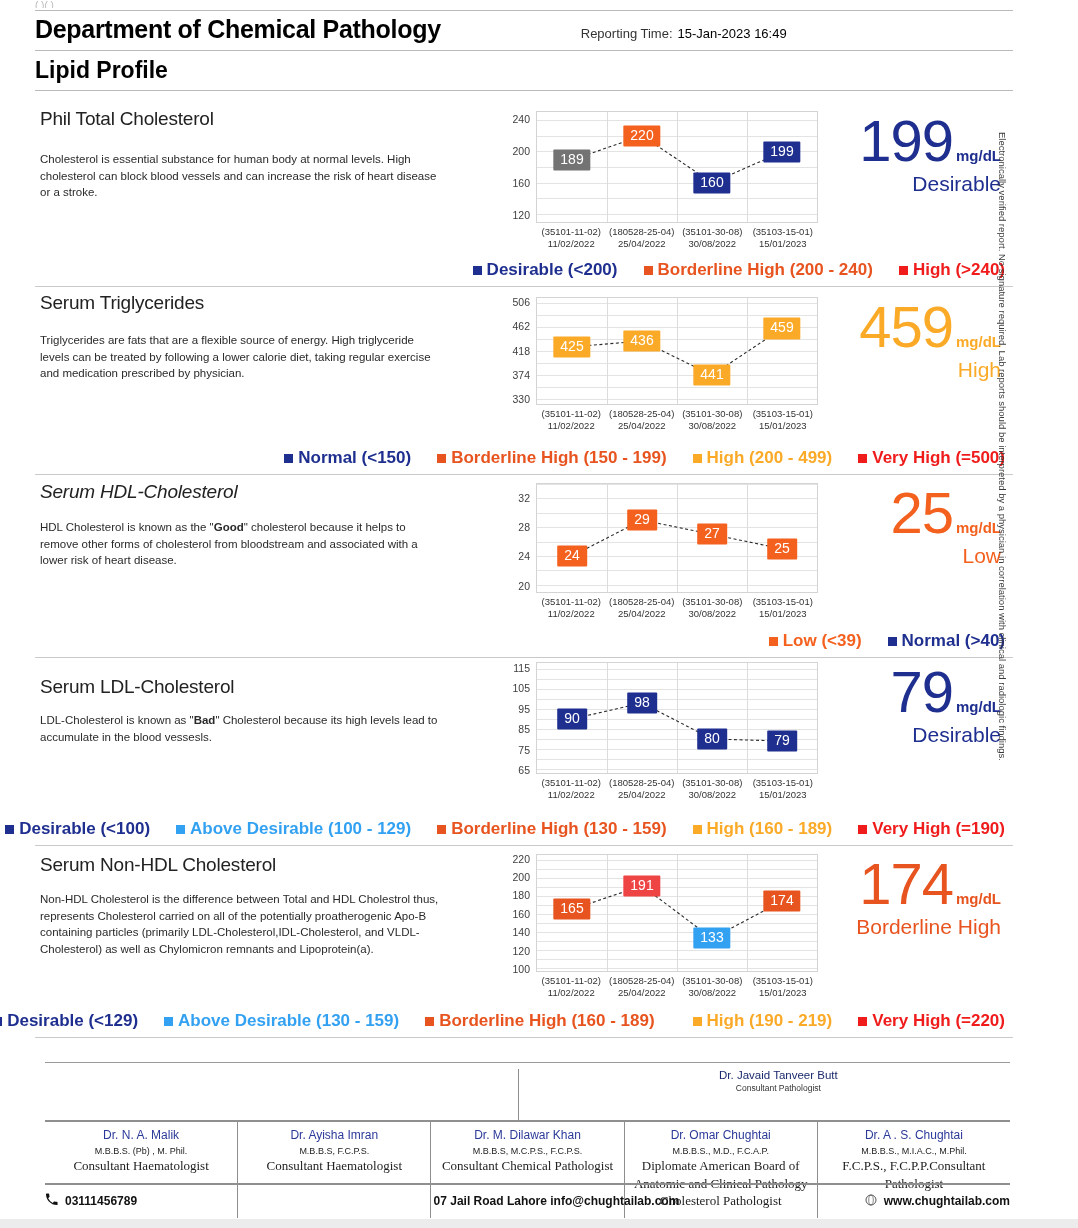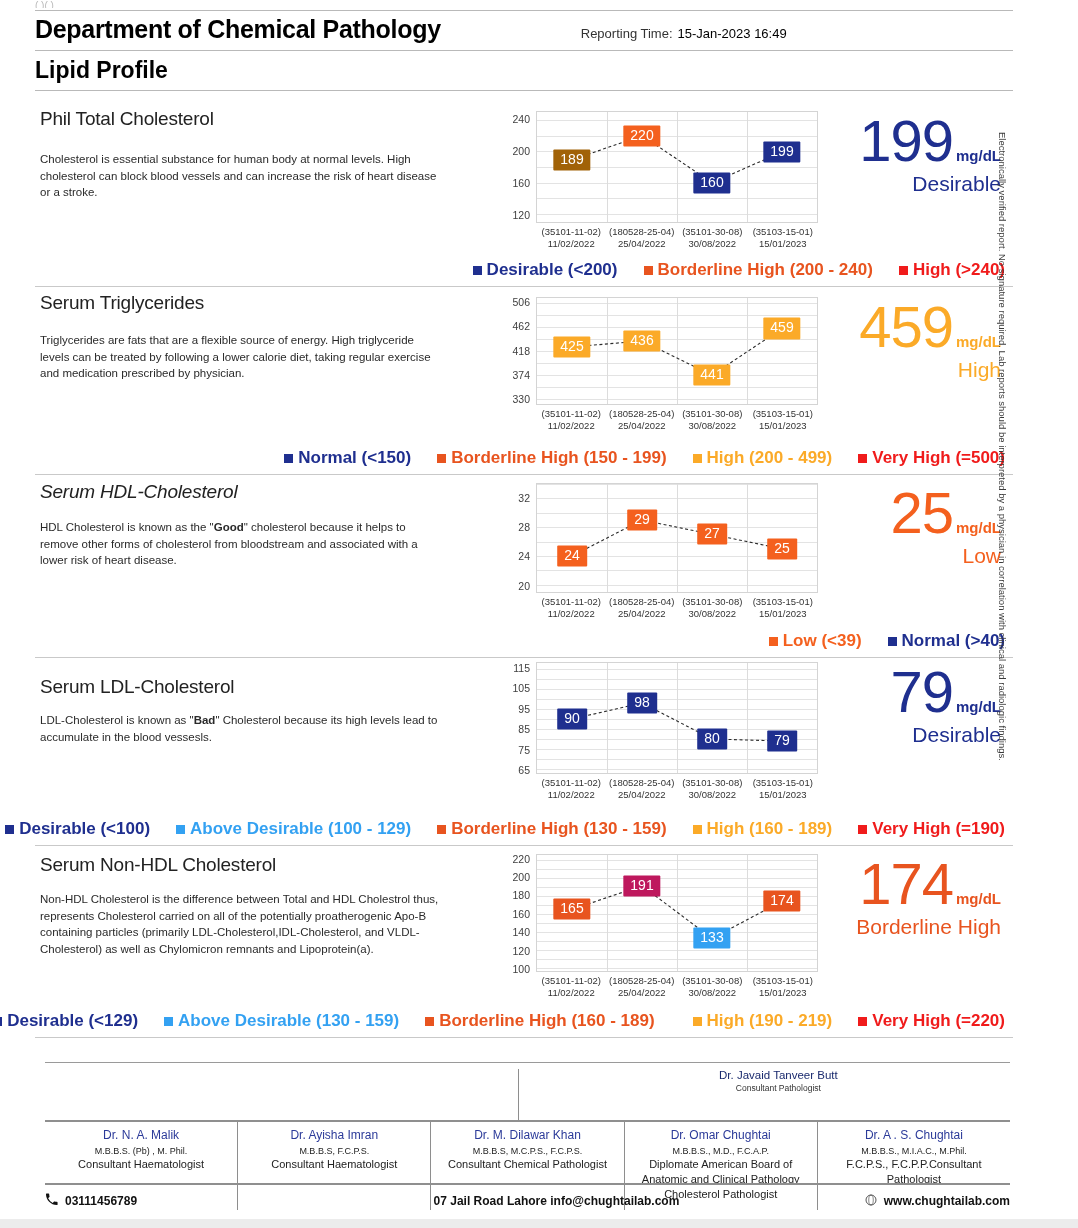--- a/index.html
+++ b/index.html
@@ -152,21 +152,21 @@
   .docs-row {
     display:flex; border-top:2.5px solid #8f8f8f;
   }
   .doc-cell {
     flex:1; text-align:center; padding:6px 3px 8px 3px;
     border-right:1px solid #8e8e8e;
   }
   .doc-cell:last-child { border-right:0; }
   .doc-name { font-size:12px; color:#2b3a99; margin-bottom:3px; }
   .doc-qual { font-size:9px; color:#222; line-height:1.35; }
-  .doc-role { font-size:11px; color:#222; line-height:1.35; }
+  .doc-role { font-size:13px; color:#222; line-height:1.35;font-family:Liberation Serif, serif; }
 
   
   .footer {
     position:absolute; left:45px; top:1183px; width:965px;
     border-top:2.5px solid #8f8f8f;
     display:flex; align-items:center; padding-top:8px;
     font-size:12px; font-weight:bold; color:#111;
   }
   .foot-left { display:flex; align-items:center; gap:7px; width:33%; }
   .foot-mid { width:40%; text-align:center; }
@@ -218,21 +218,21 @@
                 <div class="gline" style="top: 21.4286%;"></div>
                 <div class="gline" style="top: 7.14286%;"></div>
                 <div class="vline" style="left: 25%;"></div>
                 <div class="vline" style="left: 50%;"></div>
                 <div class="vline" style="left: 75%;"></div>
                 <svg class="seg-svg" viewBox="0 0 100 100" preserveAspectRatio="none">
                   <line x1="12.5" y1="43.57142857142857" x2="37.5" y2="21.42857142857143" stroke="#2b2b2b" stroke-width="1.1" vector-effect="non-scaling-stroke" stroke-dasharray="3 2.5"></line>
                   <line x1="37.5" y1="21.42857142857143" x2="62.5" y2="64.28571428571428" stroke="#2b2b2b" stroke-width="1.1" vector-effect="non-scaling-stroke" stroke-dasharray="3 2.5"></line>
                   <line x1="62.5" y1="64.28571428571428" x2="87.5" y2="36.42857142857143" stroke="#2b2b2b" stroke-width="1.1" vector-effect="non-scaling-stroke" stroke-dasharray="3 2.5"></line>
                 </svg>
-                <div class="marker" style="left: 12.5%; top: 43.5714%; background: #a16207;">189</div>
+                <div class="marker" style="left: 12.5%; top: 43.5714%; background: #737373;">189</div>
                 <div class="marker" style="left: 37.5%; top: 21.4286%; background: rgb(244, 96, 30);">220</div>
                 <div class="marker" style="left: 62.5%; top: 64.2857%; background: rgb(31, 47, 143);">160</div>
                 <div class="marker" style="left: 87.5%; top: 36.4286%; background: rgb(31, 47, 143);">199</div>
               </div>
               <div class="xlabels" style="top: 115px;">
                 <div class="xlabel" style="left: 12.5%;">
                   <div>(35101-11-02)</div>
                   <div>11/02/2022</div>
                 </div>
                 <div class="xlabel" style="left: 37.5%;">
@@ -526,21 +526,21 @@
                 <div class="gline" style="top: 3.90625%;"></div>
                 <div class="vline" style="left: 25%;"></div>
                 <div class="vline" style="left: 50%;"></div>
                 <div class="vline" style="left: 75%;"></div>
                 <svg class="seg-svg" viewBox="0 0 100 100" preserveAspectRatio="none">
                   <line x1="12.5" y1="46.875" x2="37.5" y2="26.5625" stroke="#2b2b2b" stroke-width="1.1" vector-effect="non-scaling-stroke" stroke-dasharray="3 2.5"></line>
                   <line x1="37.5" y1="26.5625" x2="62.5" y2="71.875" stroke="#2b2b2b" stroke-width="1.1" vector-effect="non-scaling-stroke" stroke-dasharray="3 2.5"></line>
                   <line x1="62.5" y1="71.875" x2="87.5" y2="39.84375" stroke="#2b2b2b" stroke-width="1.1" vector-effect="non-scaling-stroke" stroke-dasharray="3 2.5"></line>
                 </svg>
                 <div class="marker" style="left: 12.5%; top: 46.875%; background: rgb(232, 84, 31);">165</div>
-                <div class="marker" style="left: 37.5%; top: 26.5625%; background: #be185d;">191</div>
+                <div class="marker" style="left: 37.5%; top: 26.5625%; background: #ef4444;">191</div>
                 <div class="marker" style="left: 62.5%; top: 71.875%; background: rgb(51, 161, 242);">133</div>
                 <div class="marker" style="left: 87.5%; top: 39.8438%; background: rgb(232, 84, 31);">174</div>
               </div>
               <div class="xlabels" style="top: 121px;">
                 <div class="xlabel" style="left: 12.5%;">
                   <div>(35101-11-02)</div>
                   <div>11/02/2022</div>
                 </div>
                 <div class="xlabel" style="left: 37.5%;">
                   <div>(180528-25-04)</div>

